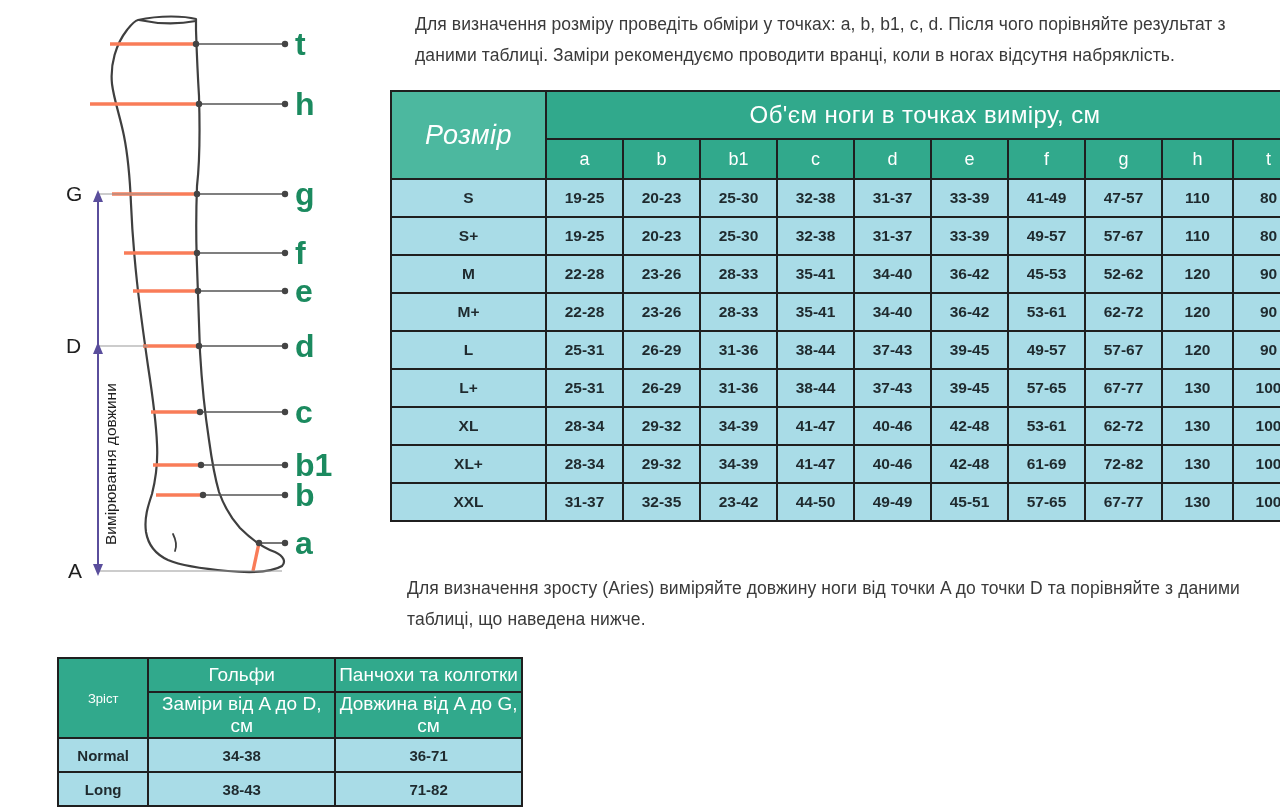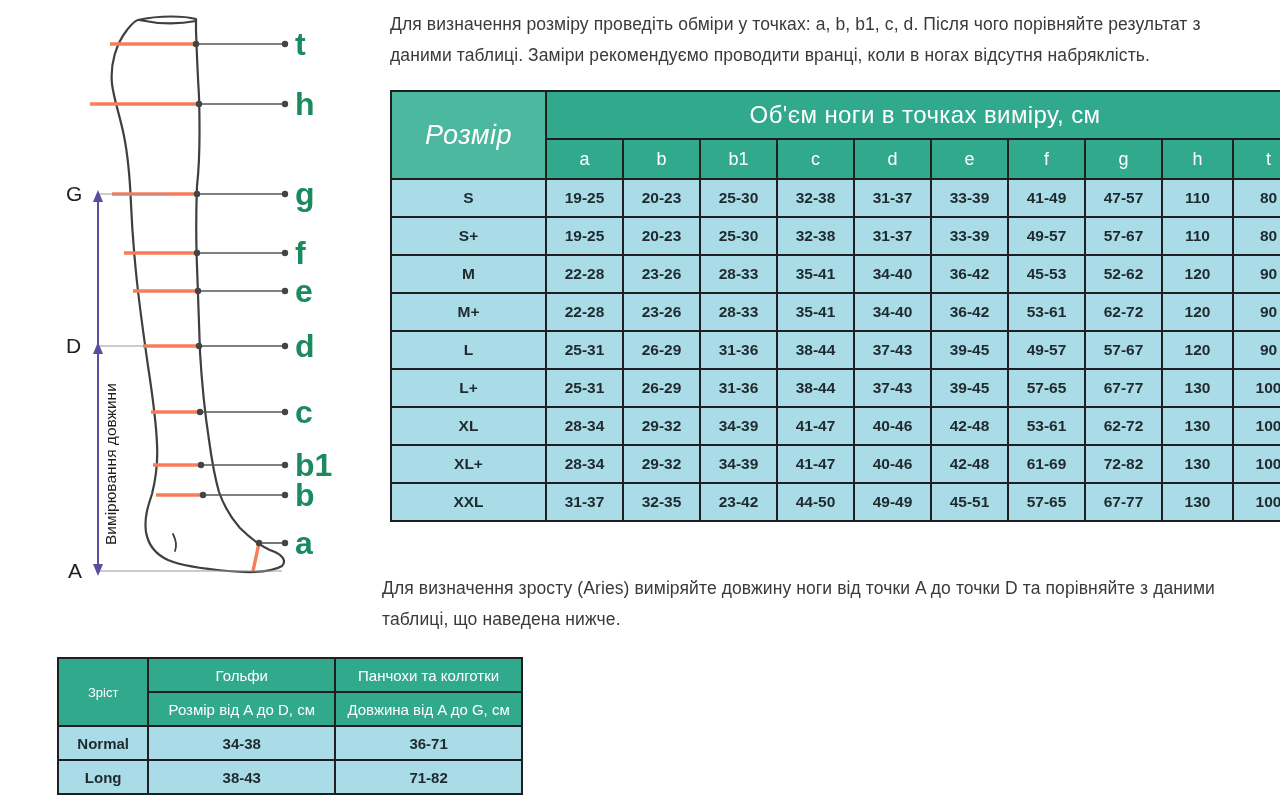--- a/index.html
+++ b/index.html
@@ -26,20 +26,21 @@
   }
   #leg-diagram svg { display: block; }
 
   
   .para {
     position: absolute;
     font-size: 17.5px;
     line-height: 31px;
     color: #3a3a3a;
     letter-spacing: 0.1px;
+    margin-left: 25px;
   }
   #intro-paragraph {
     left: 390px;
     top: 9px;
     width: 855px;
   }
   #height-paragraph {
     left: 382px;
     top: 573px;
     width: 845px;
@@ -102,21 +103,21 @@
     left: 57px;
     top: 657px;
     width: 466px;
   }
   #height-table th, #height-table td {
     border: 2px solid #1f1f1f;
     text-align: center;
     vertical-align: middle;
     padding: 0;
   }
-  #height-table .hdr-dark { font-size: 15px; height: 32px; }
+  #height-table .hdr-dark { font-size: 19px; height: 32px; }
   #height-table .cell-body { font-size: 15px; height: 32px; margin-left: 44px; }
   #height-table #zrist-head { font-size: 13px; margin-top: 30px; }
 </style>
 </head>
 <body>
 
 <div id="leg-diagram">
   <svg width="380" height="600" viewBox="0 0 380 600" xmlns="http://www.w3.org/2000/svg">
 
     <g fill="#ffffff" stroke="#3f3f3f" stroke-width="2.2" stroke-linejoin="round" stroke-linecap="round">
@@ -398,21 +399,21 @@
         <col style="width:186px">
         <col style="width:186px">
     </colgroup>
     <thead>
       <tr>
         <th class="hdr-dark" id="zrist-head" rowspan="2">Зріст</th>
         <th class="hdr-dark">Гольфи</th>
         <th class="hdr-dark">Панчохи та колготки</th>
       </tr>
       <tr>
-        <th class="hdr-dark">Розмір від A до D, см</th>
+        <th class="hdr-dark">Заміри від A до D, см</th>
         <th class="hdr-dark">Довжина від A до G, см</th>
       </tr>
     </thead>
     <tbody>
       <tr>
         <td class="cell-body">Normal</td>
         <td class="cell-body">34-38</td>
         <td class="cell-body">36-71</td>
       </tr>
       <tr>

